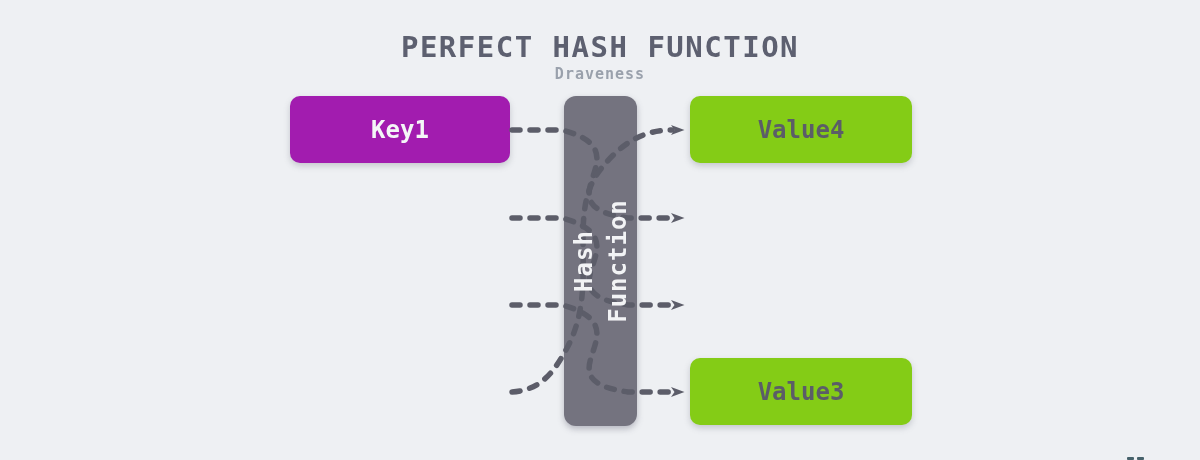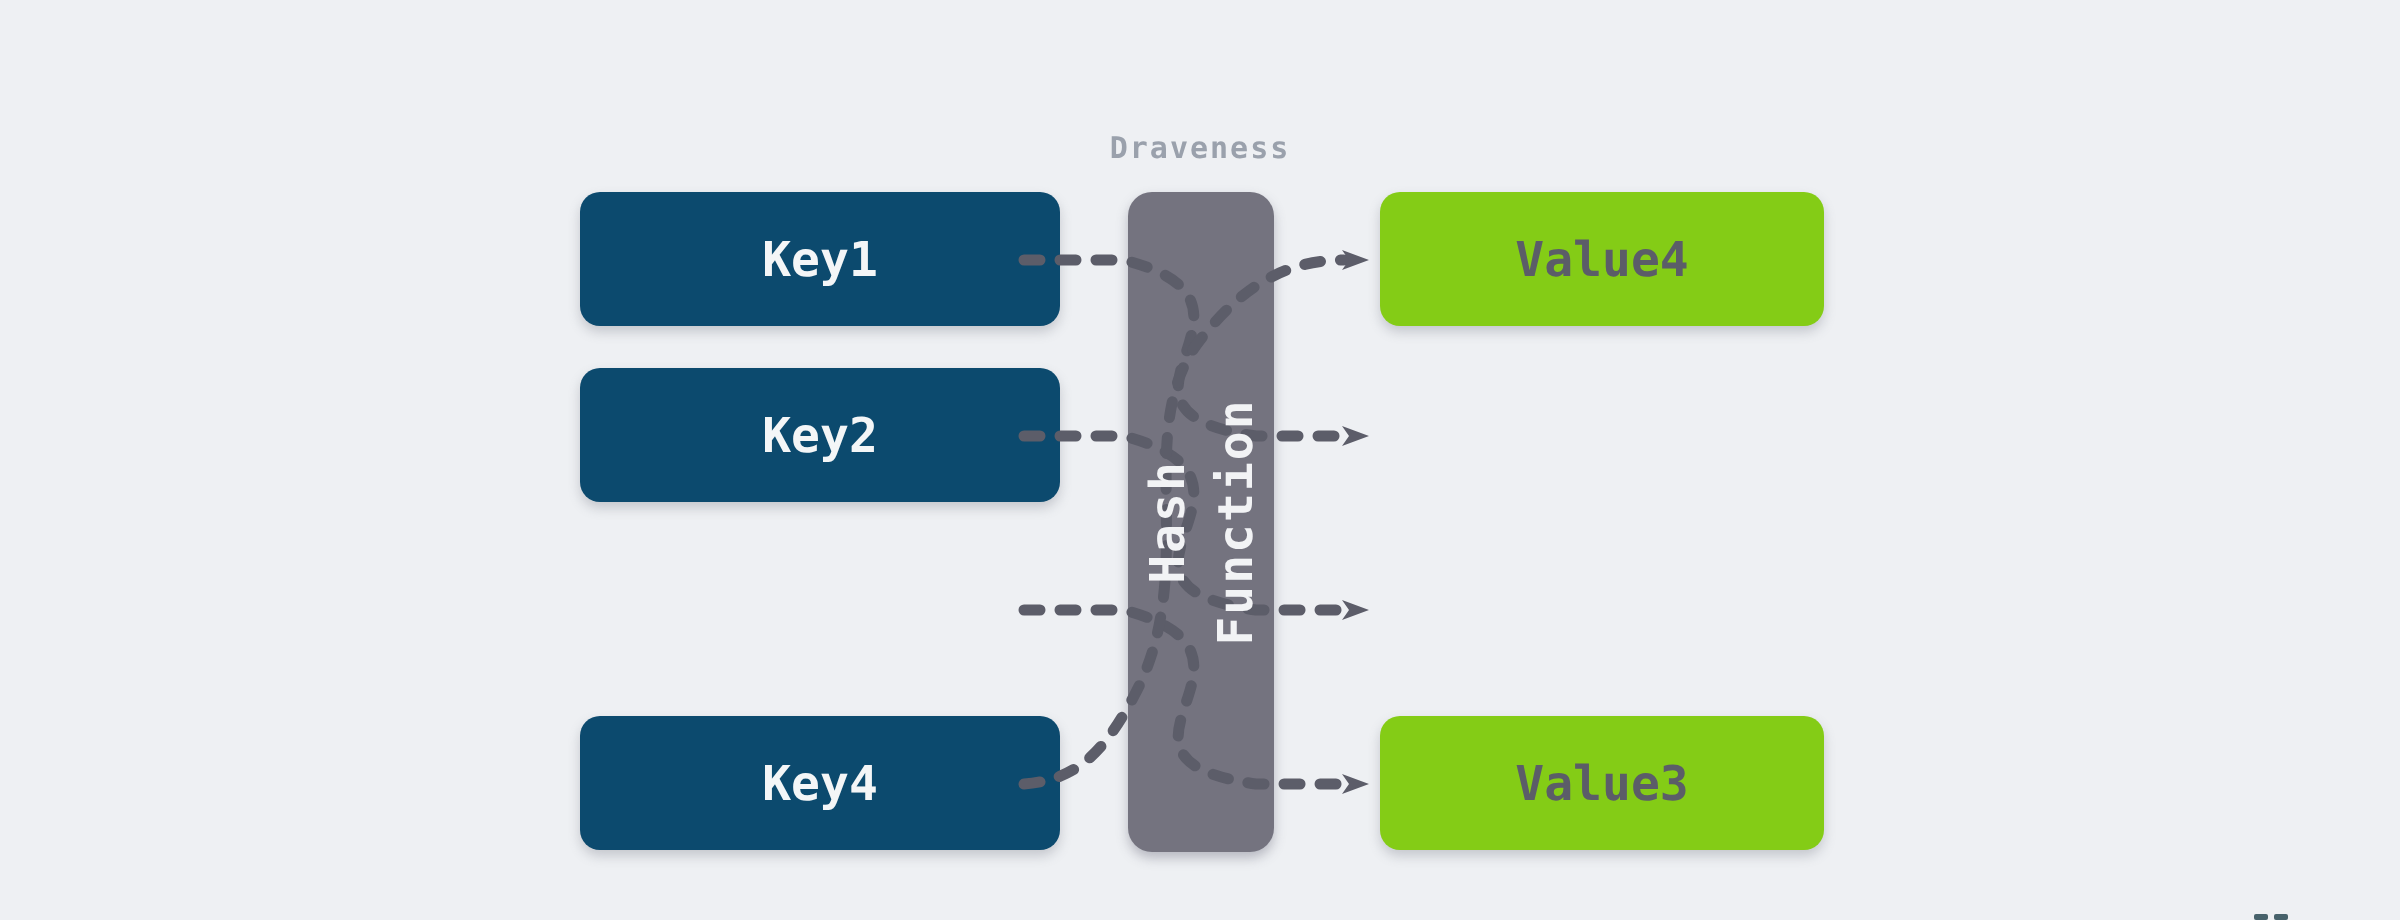--- a/index.html
+++ b/index.html
@@ -13,21 +13,21 @@
   }
   .subtitle{
     position:absolute;top:65px;left:0;width:100%;text-align:center;
     font-size:15px;font-weight:bold;color:#9aa1ac;letter-spacing:1px;
   }
   .box{
     position:absolute;border-radius:10px;display:flex;align-items:center;justify-content:center;
     font-size:24px;font-weight:bold;box-shadow:0 3px 6px rgba(94,96,112,0.28);
     z-index:1;
   }
-  .key{left:290px;width:240px;height:67px;background:#0c4a6e;color:#f4f6f7;}
+  .key{left:290px;width:220px;height:67px;background:#a21caf;color:#f4f6f7;}
   .value{left:690px;width:222px;height:67px;background:#84cc16;color:#5b5d68;}
   .r1{top:96px}.r2{top:184px}.r3{top:271px}.r4{top:358px}
   .hashbox{
     position:absolute;left:564px;top:96px;width:73px;height:330px;
     background:#74737f;border-radius:12px;box-shadow:0 3px 6px rgba(80,80,100,0.35);z-index:1;
   }
   .hashlabel{
     position:absolute;left:564px;top:96px;width:73px;height:330px;
     display:flex;align-items:center;justify-content:center;z-index:3;pointer-events:none;
   }
@@ -38,30 +38,25 @@
   .connectors{position:absolute;left:0;top:0;width:1200px;height:460px;z-index:2;pointer-events:none;}
   .conn{fill:none;stroke:#5c5d69;stroke-width:5.5;stroke-dasharray:8 10;stroke-linecap:round;}
   .wm{position:absolute;bottom:0;left:1127px;height:4px;z-index:1;display:flex;gap:3px;align-items:flex-end;}
   .wm i{display:block;width:7px;height:3px;background:#47626b;border-radius:1px;}
 </style>
 </head>
 <body>
 
 <div class="canvas">
 
+  <div class="title">PERFECT HASH FUNCTION</div>
   <div class="subtitle">Draveness</div>
 
   <div class="box key r1">
     <span>Key1</span>
-  </div>
-  <div class="box key r2">
-    <span>Key2</span>
-  </div>
-  <div class="box key r4">
-    <span>Key4</span>
   </div>
 
   <div class="hashbox"></div>
 
   <div class="box value r1">
     <span>Value4</span>
   </div>
   <div class="box value r4">
     <span>Value3</span>
   </div>

